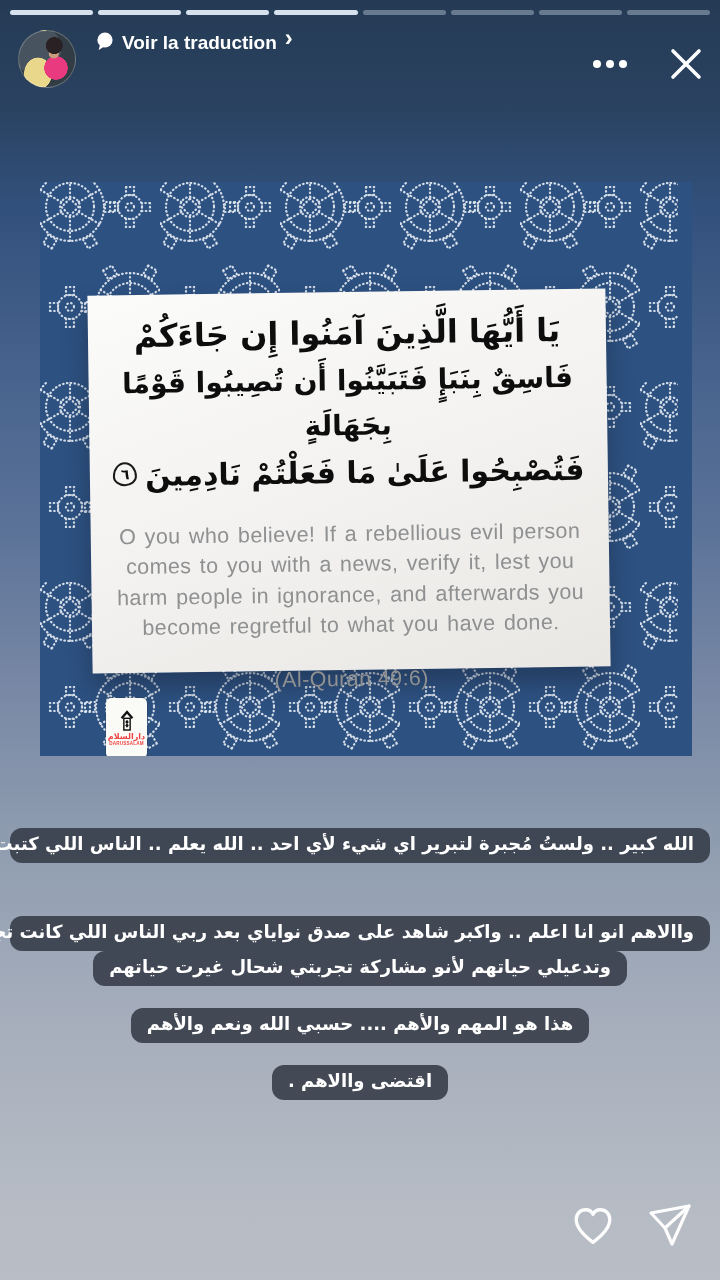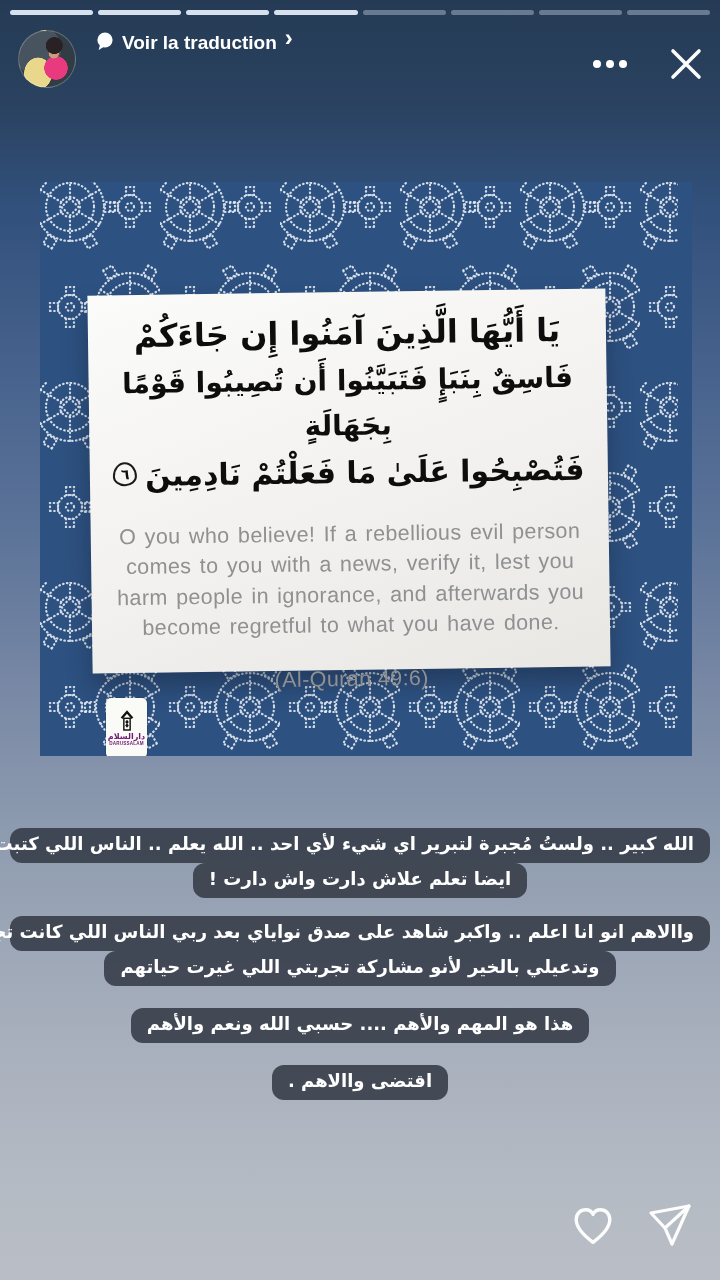--- a/index.html
+++ b/index.html
@@ -60,21 +60,21 @@
   .verse .l2{font-size:28px;line-height:1.6;}
   .verse .l3{font-size:30px;line-height:1.6;}
   .ayah-mark{display:inline-block;width:24px;height:24px;border:2px solid #1a1a1a;
     border-radius:50% 50% 50% 50%/60% 60% 40% 40%;font-size:14px;line-height:21px;
     text-align:center;vertical-align:middle;margin:0 8px 6px 0;}
   .translation{margin:22px auto 0;width:470px;font-size:21.5px;line-height:1.42;
     color:#8f9091;letter-spacing:.4px;word-spacing:2px;}
   .reference{margin-top:26px;font-size:21.5px;color:#8f9091;letter-spacing:.4px;}
   .logo{position:absolute;left:66px;top:516px;width:41px;height:60px;background:#fafaf7;
     border-radius:5px;box-shadow:0 0 0 1px rgba(0,0,0,.10);display:flex;
-    flex-direction:column;align-items:center;justify-content:center;gap:1px;color:#701a75;}
+    flex-direction:column;align-items:center;justify-content:center;gap:1px;color:#ef4444;}
   .logo .ar{font-family:"DejaVu Sans",sans-serif;font-size:8px;font-weight:700;line-height:1;}
   .logo .lat{font-size:4.6px;font-weight:700;letter-spacing:.2px;line-height:1;}
   
   .caption-block{position:absolute;left:0;right:0;text-align:center;}
   .pill{display:inline-block;direction:rtl;background:var(--caption-pill);color:#fff;
     font-family:"DejaVu Sans",sans-serif;font-weight:700;font-size:18px;line-height:1.6;
     padding:2px 16px 4px;border-radius:12px;max-width:700px;white-space:nowrap;}
   .cap1{top:828px;} .cap2{top:916px;} .cap3{top:1008px;} .cap4{top:1065px;}
   
   .action-btn{position:absolute;display:flex;align-items:center;justify-content:center;cursor:pointer;}
@@ -180,25 +180,24 @@
         <rect x="6.5" y="9" width="7" height="13" fill="none" stroke="#111" stroke-width="1.6"></rect>
         <path d="M10,10.5 L12,13 L10,15.5 L8,13 Z M10,14.5 L12,17 L10,19.5 L8,17 Z" fill="#111"></path>
       </svg>
       <div class="ar">دارالسلام</div>
       <div class="lat">DARUSSALAM</div>
     </div>
   </div>
 
   <div class="caption-block cap1">
     <div><span class="pill">الله كبير .. ولستُ مُجبرة لتبرير اي شيء لأي احد .. الله يعلم .. الناس اللي كتبت واش كتبت</span></div>
-    <div><span class="pill">ايضا تعلم علاش دارت واش دارت !</span></div>
   </div>
   <div class="caption-block cap2">
     <div><span class="pill">واالاهم انو انا اعلم .. واكبر شاهد على صدق نواياي بعد ربي الناس اللي كانت تجي</span></div>
-    <div><span class="pill">وتدعيلي بالخير لأنو مشاركة تجربتي اللي غيرت حياتهم</span></div>
+    <div><span class="pill">وتدعيلي حياتهم لأنو مشاركة تجربتي شحال غيرت حياتهم</span></div>
   </div>
   <div class="caption-block cap3">
     <div><span class="pill">هذا هو المهم والأهم .... حسبي الله ونعم والأهم</span></div>
   </div>
   <div class="caption-block cap4">
     <div><span class="pill">اقتضى واالاهم .</span></div>
   </div>
 
   <div class="action-btn like-btn">
     <svg width="42" height="40" viewBox="0 0 40 38">

